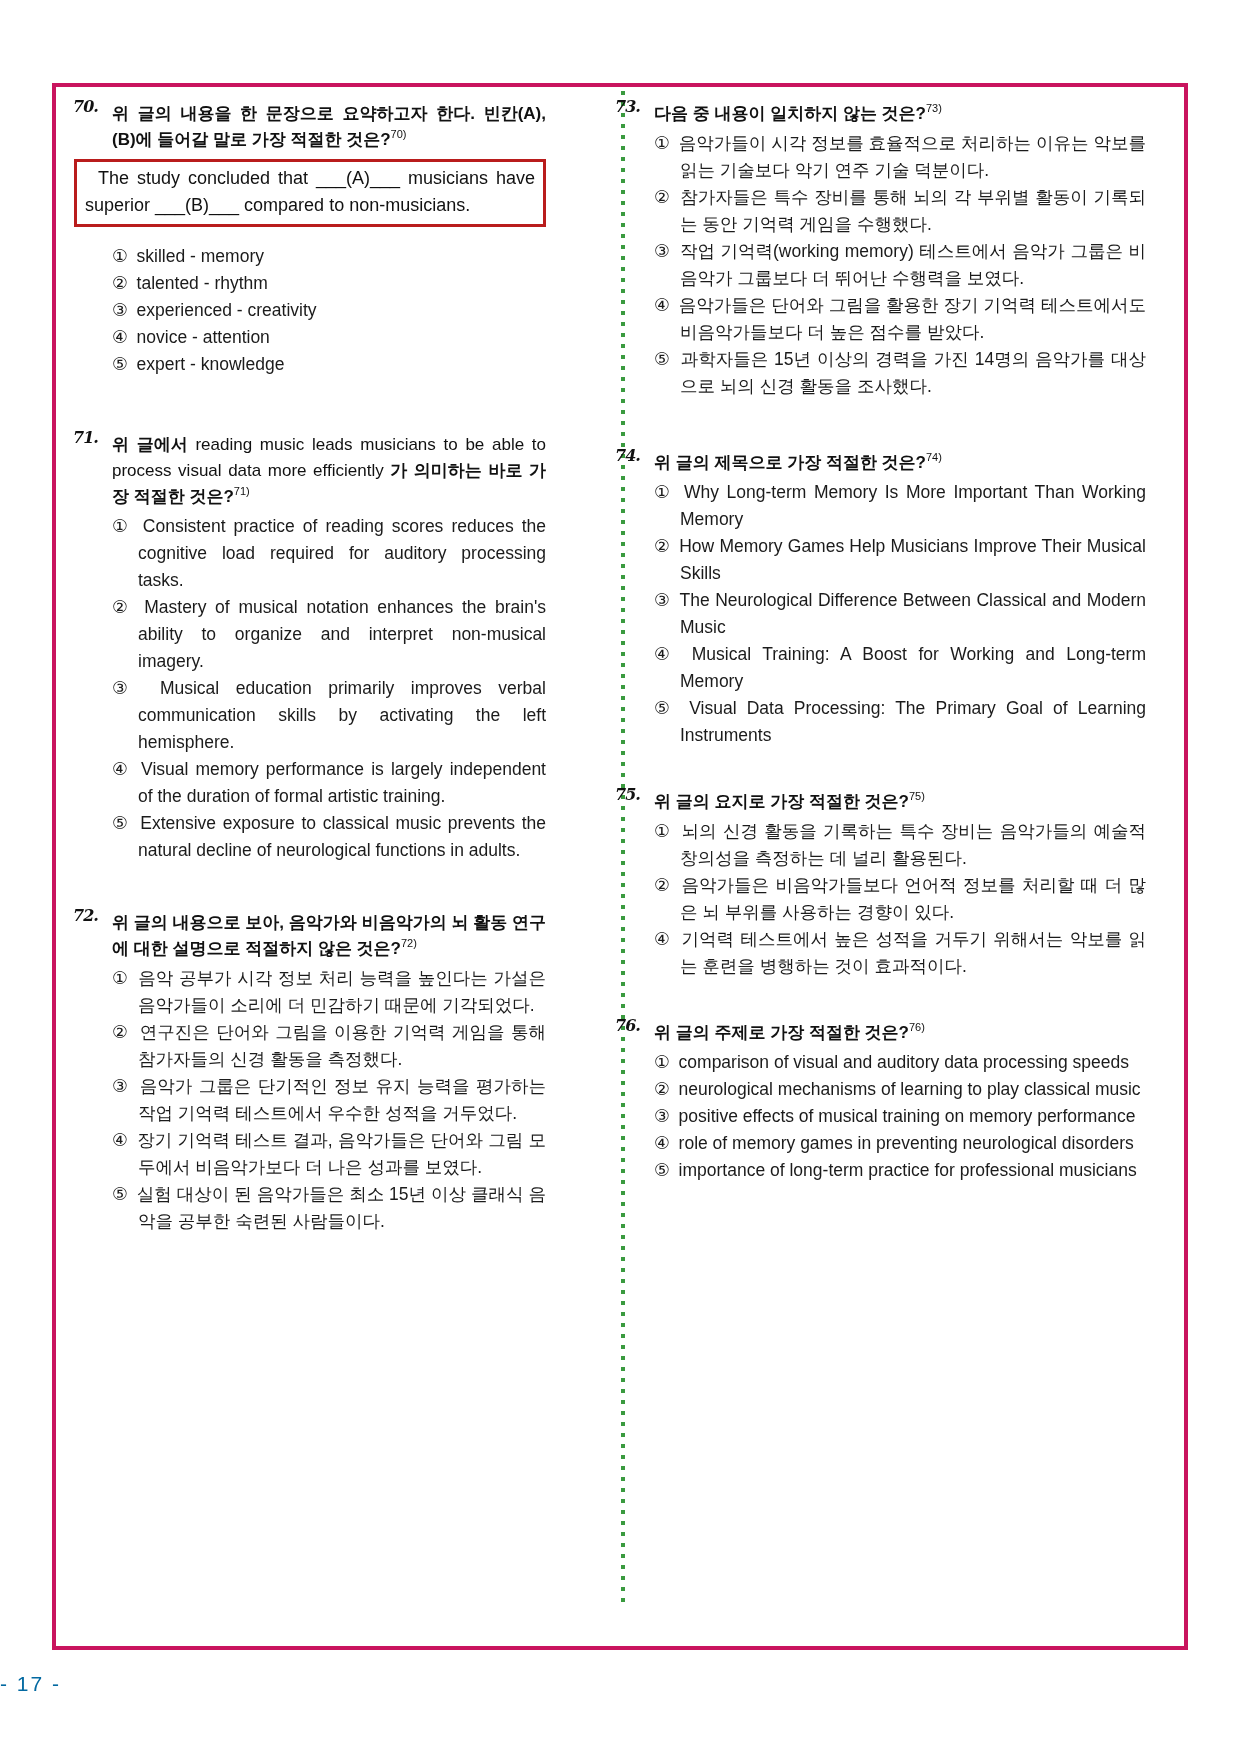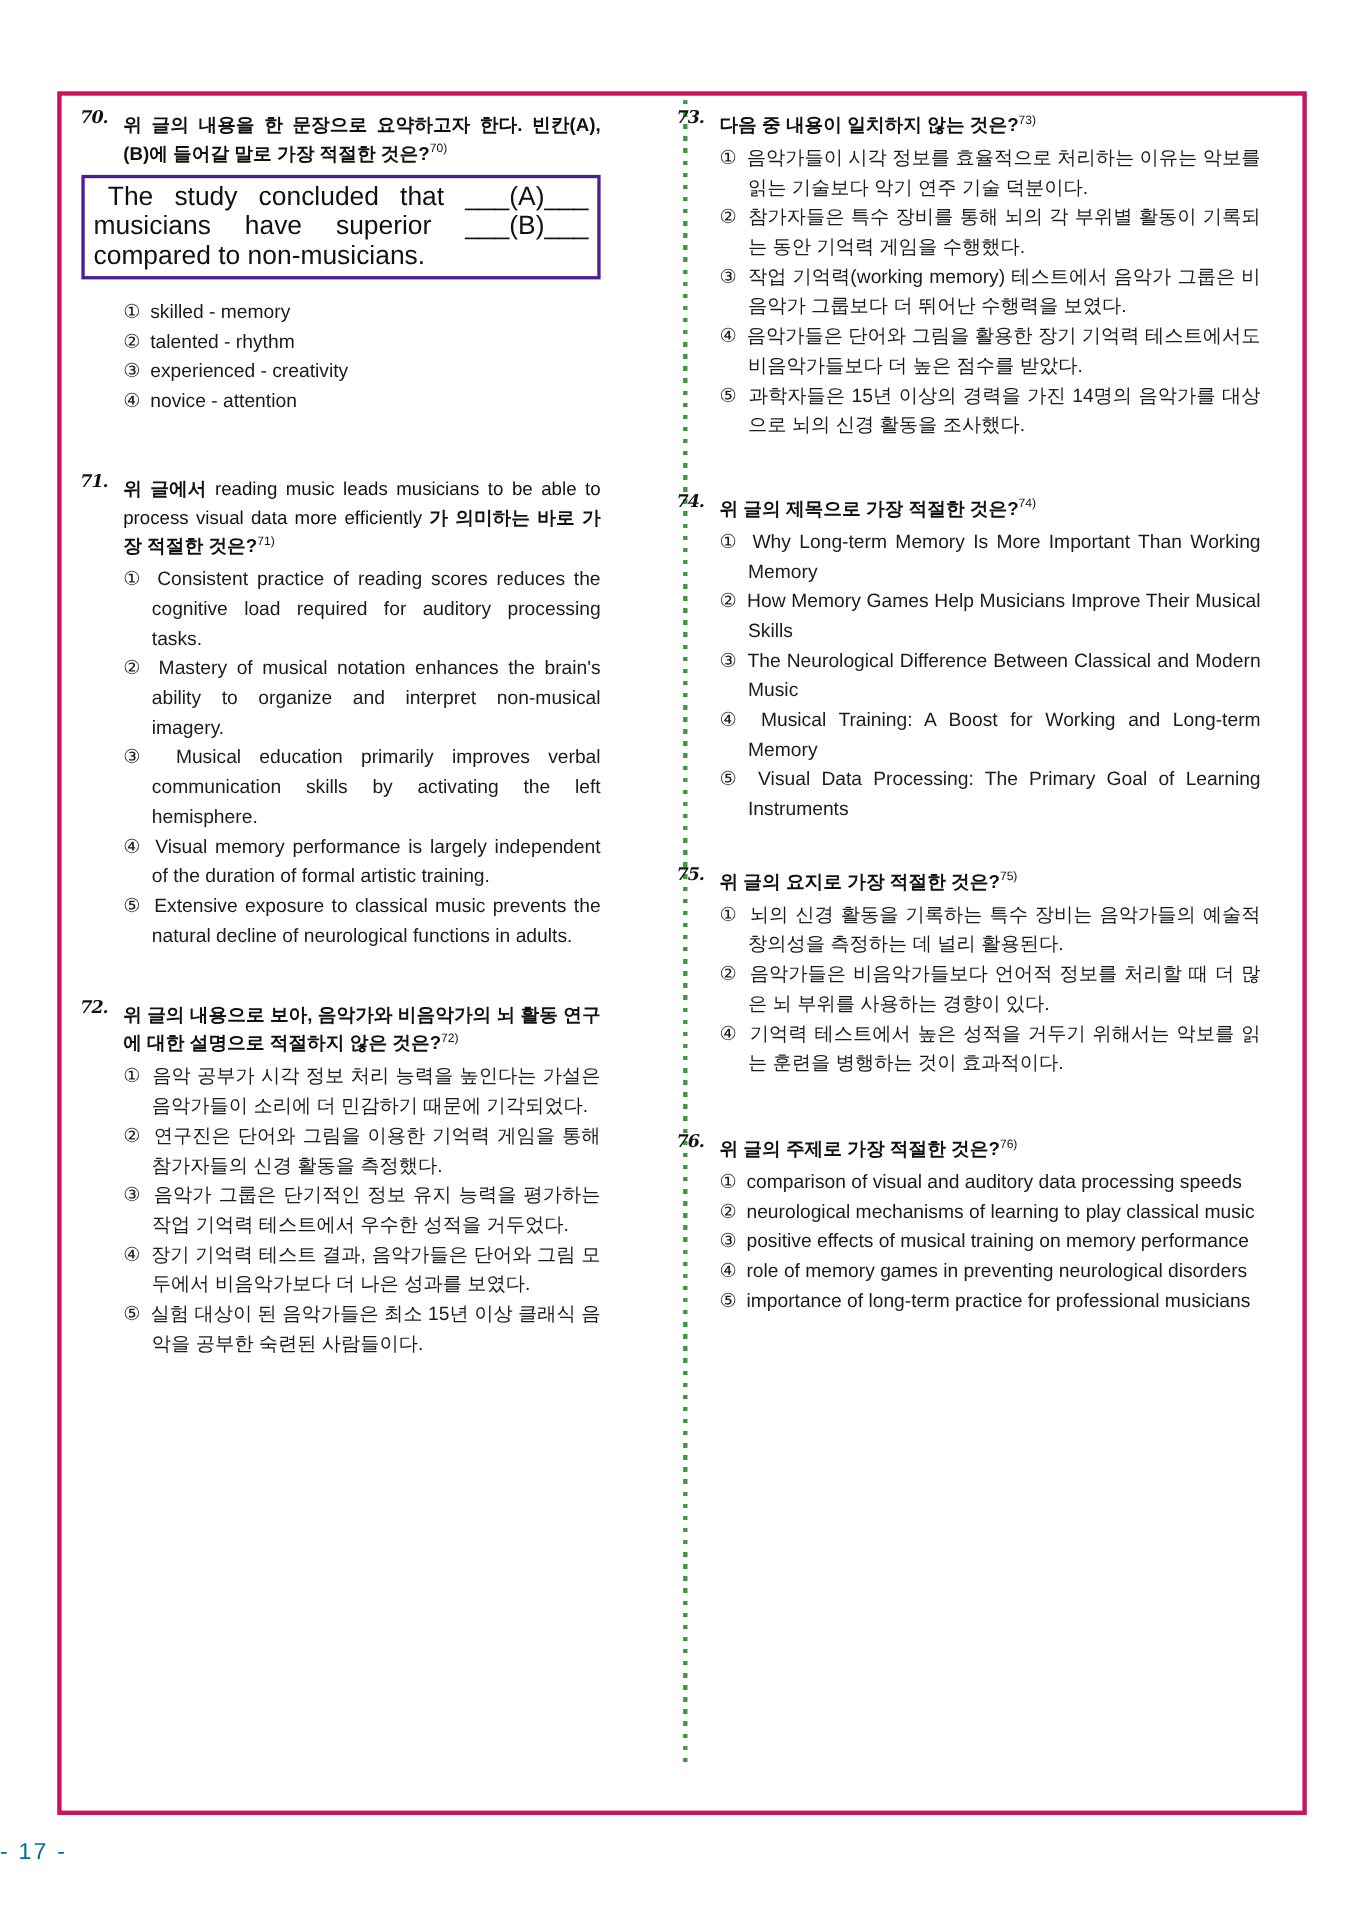--- a/index.html
+++ b/index.html
@@ -29,21 +29,21 @@
     top: 14px;
   }
   .col-left  { left: 20px;  width: 470px; }
   .col-right { left: 562px; width: 528px; }
 
   .question { position: relative; padding-left: 36px; }
   .col-left  .question:nth-of-type(2) { margin-top: 54px; }
   .col-left  .question:nth-of-type(3) { margin-top: 46px; }
   .col-right .question:nth-of-type(2) { margin-top: 50px; }
   .col-right .question:nth-of-type(3) { margin-top: 40px; }
-  .col-right .question:nth-of-type(4) { margin-top: 52px; }
+  .col-right .question:nth-of-type(4) { margin-top: 40px; }
 
   .q-num {
     position: absolute;
     left: -3px; top: -4px;
     font-family: "DejaVu Serif", serif;
     font-style: italic;
     font-weight: bold;
     font-size: 16px;
     letter-spacing: -1px;
     color: #111;
@@ -56,25 +56,25 @@
     color: #111;
   }
   .q-header .seg-en { font-weight: normal; }
   .q-foot {
     font-size: 11px;
     font-weight: normal;
     vertical-align: super;
     line-height: 0;
   }
   .q-box {
-    border: 3px solid #4c1d95;
+    border: 3px solid #b91c1c;
     margin: 6px 0 16px -38px;
     padding: 3px 8px 5px 8px;
     font-weight: normal;
-    font-size: 24px;
+    font-size: 18px;
     line-height: 27px;
     text-align: justify;
     text-indent: 13px;
     color: #111;
   }
   .q-options { margin-top: 3px; }
   .option {
     font-size: 17.5px;
     line-height: 27px;
     text-align: justify;
@@ -102,20 +102,21 @@
     <div class="col col-left">
         <div class="question">
     <span class="q-num">70.</span>
     <div class="q-header"><span class="seg-ko">위 글의 내용을 한 문장으로 요약하고자 한다. 빈칸(A), (B)에 들어갈 말로 가장 적절한 것은?</span><sup class="q-foot">70)</sup></div>
     <div class="q-box">The study concluded that ___(A)___ musicians have superior ___(B)___ compared to non-musicians.</div>
     <div class="q-options">
             <div class="option"><span class="opt-marker">①</span> <span class="opt-text">skilled - memory</span></div>
             <div class="option"><span class="opt-marker">②</span> <span class="opt-text">talented - rhythm</span></div>
             <div class="option"><span class="opt-marker">③</span> <span class="opt-text">experienced - creativity</span></div>
             <div class="option"><span class="opt-marker">④</span> <span class="opt-text">novice - attention</span></div>
+            <div class="option"><span class="opt-marker">⑤</span> <span class="opt-text">expert - knowledge</span></div>
           </div>
   </div>
         <div class="question">
     <span class="q-num">71.</span>
     <div class="q-header"><span class="seg-ko">위 글에서 </span><span class="seg-en">reading music leads musicians to be able to process visual data more efficiently</span><span class="seg-ko"> 가 의미하는 바로 가장 적절한 것은?</span><sup class="q-foot">71)</sup></div>
 
     <div class="q-options">
             <div class="option"><span class="opt-marker">①</span> <span class="opt-text">Consistent practice of reading scores reduces the cognitive load required for auditory processing tasks.</span></div>
             <div class="option"><span class="opt-marker">②</span> <span class="opt-text">Mastery of musical notation enhances the brain's ability to organize and interpret non-musical imagery.</span></div>
             <div class="option"><span class="opt-marker">③</span> <span class="opt-text">Musical education primarily improves verbal communication skills by activating the left hemisphere.</span></div>

